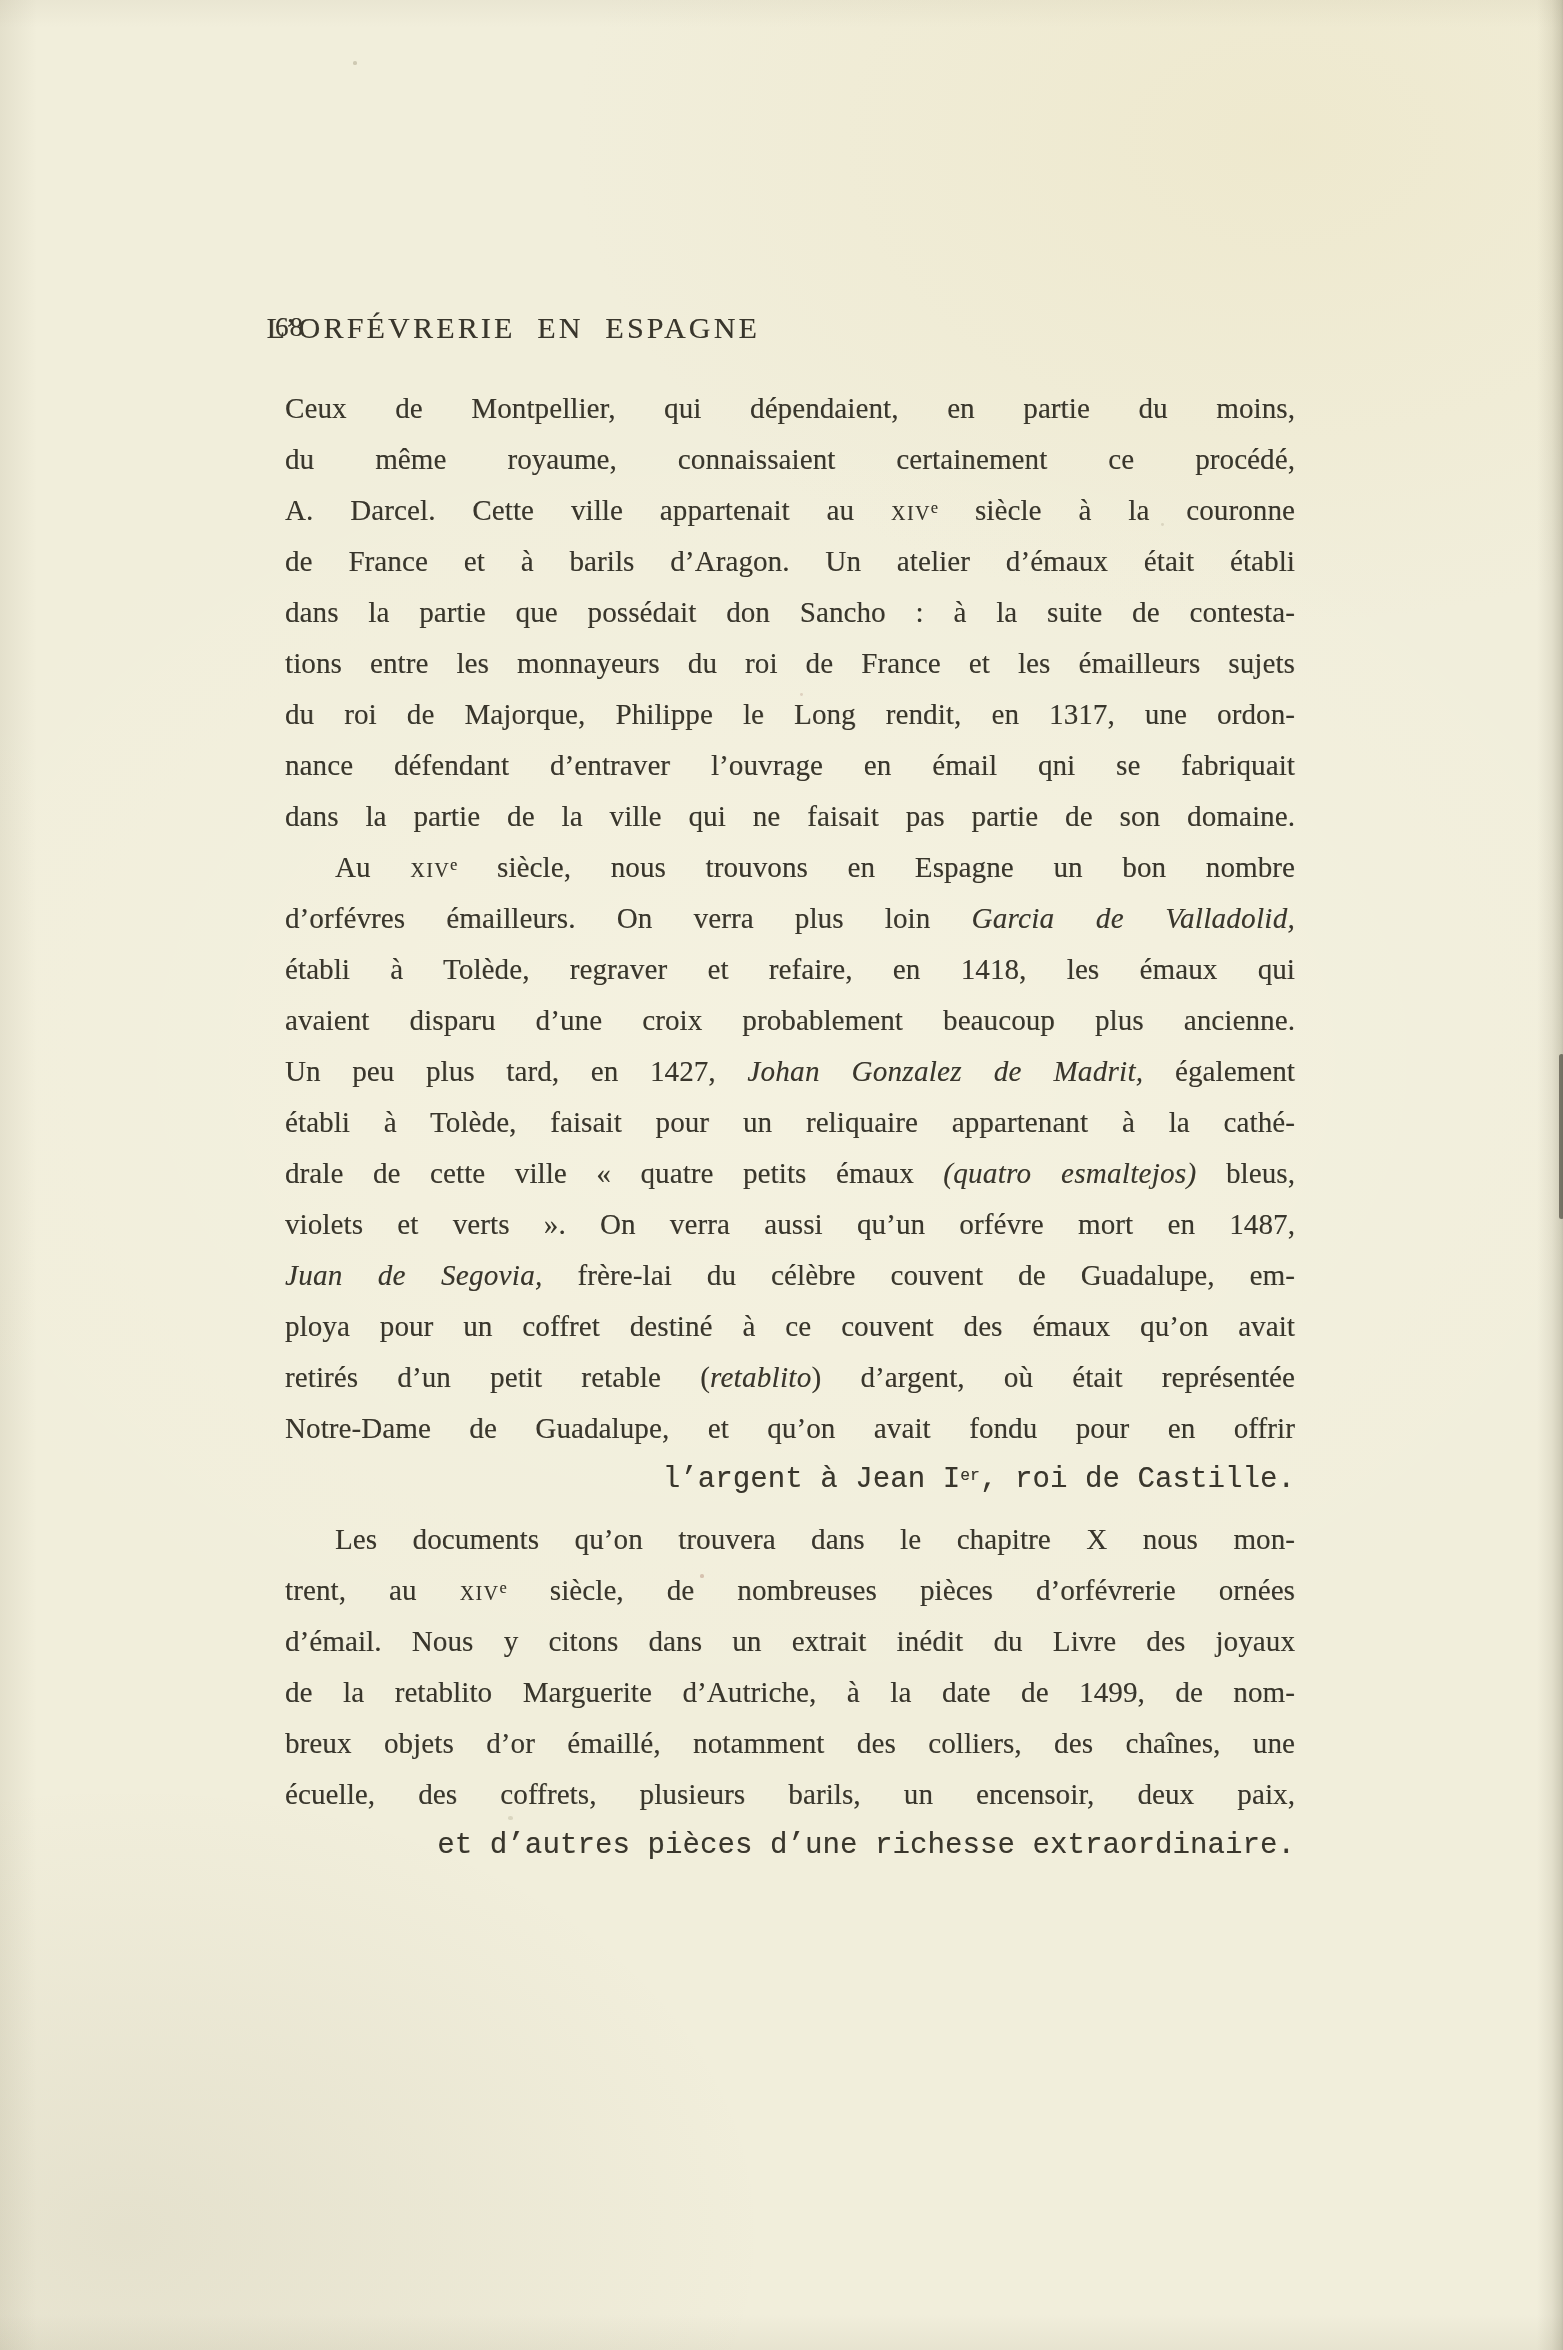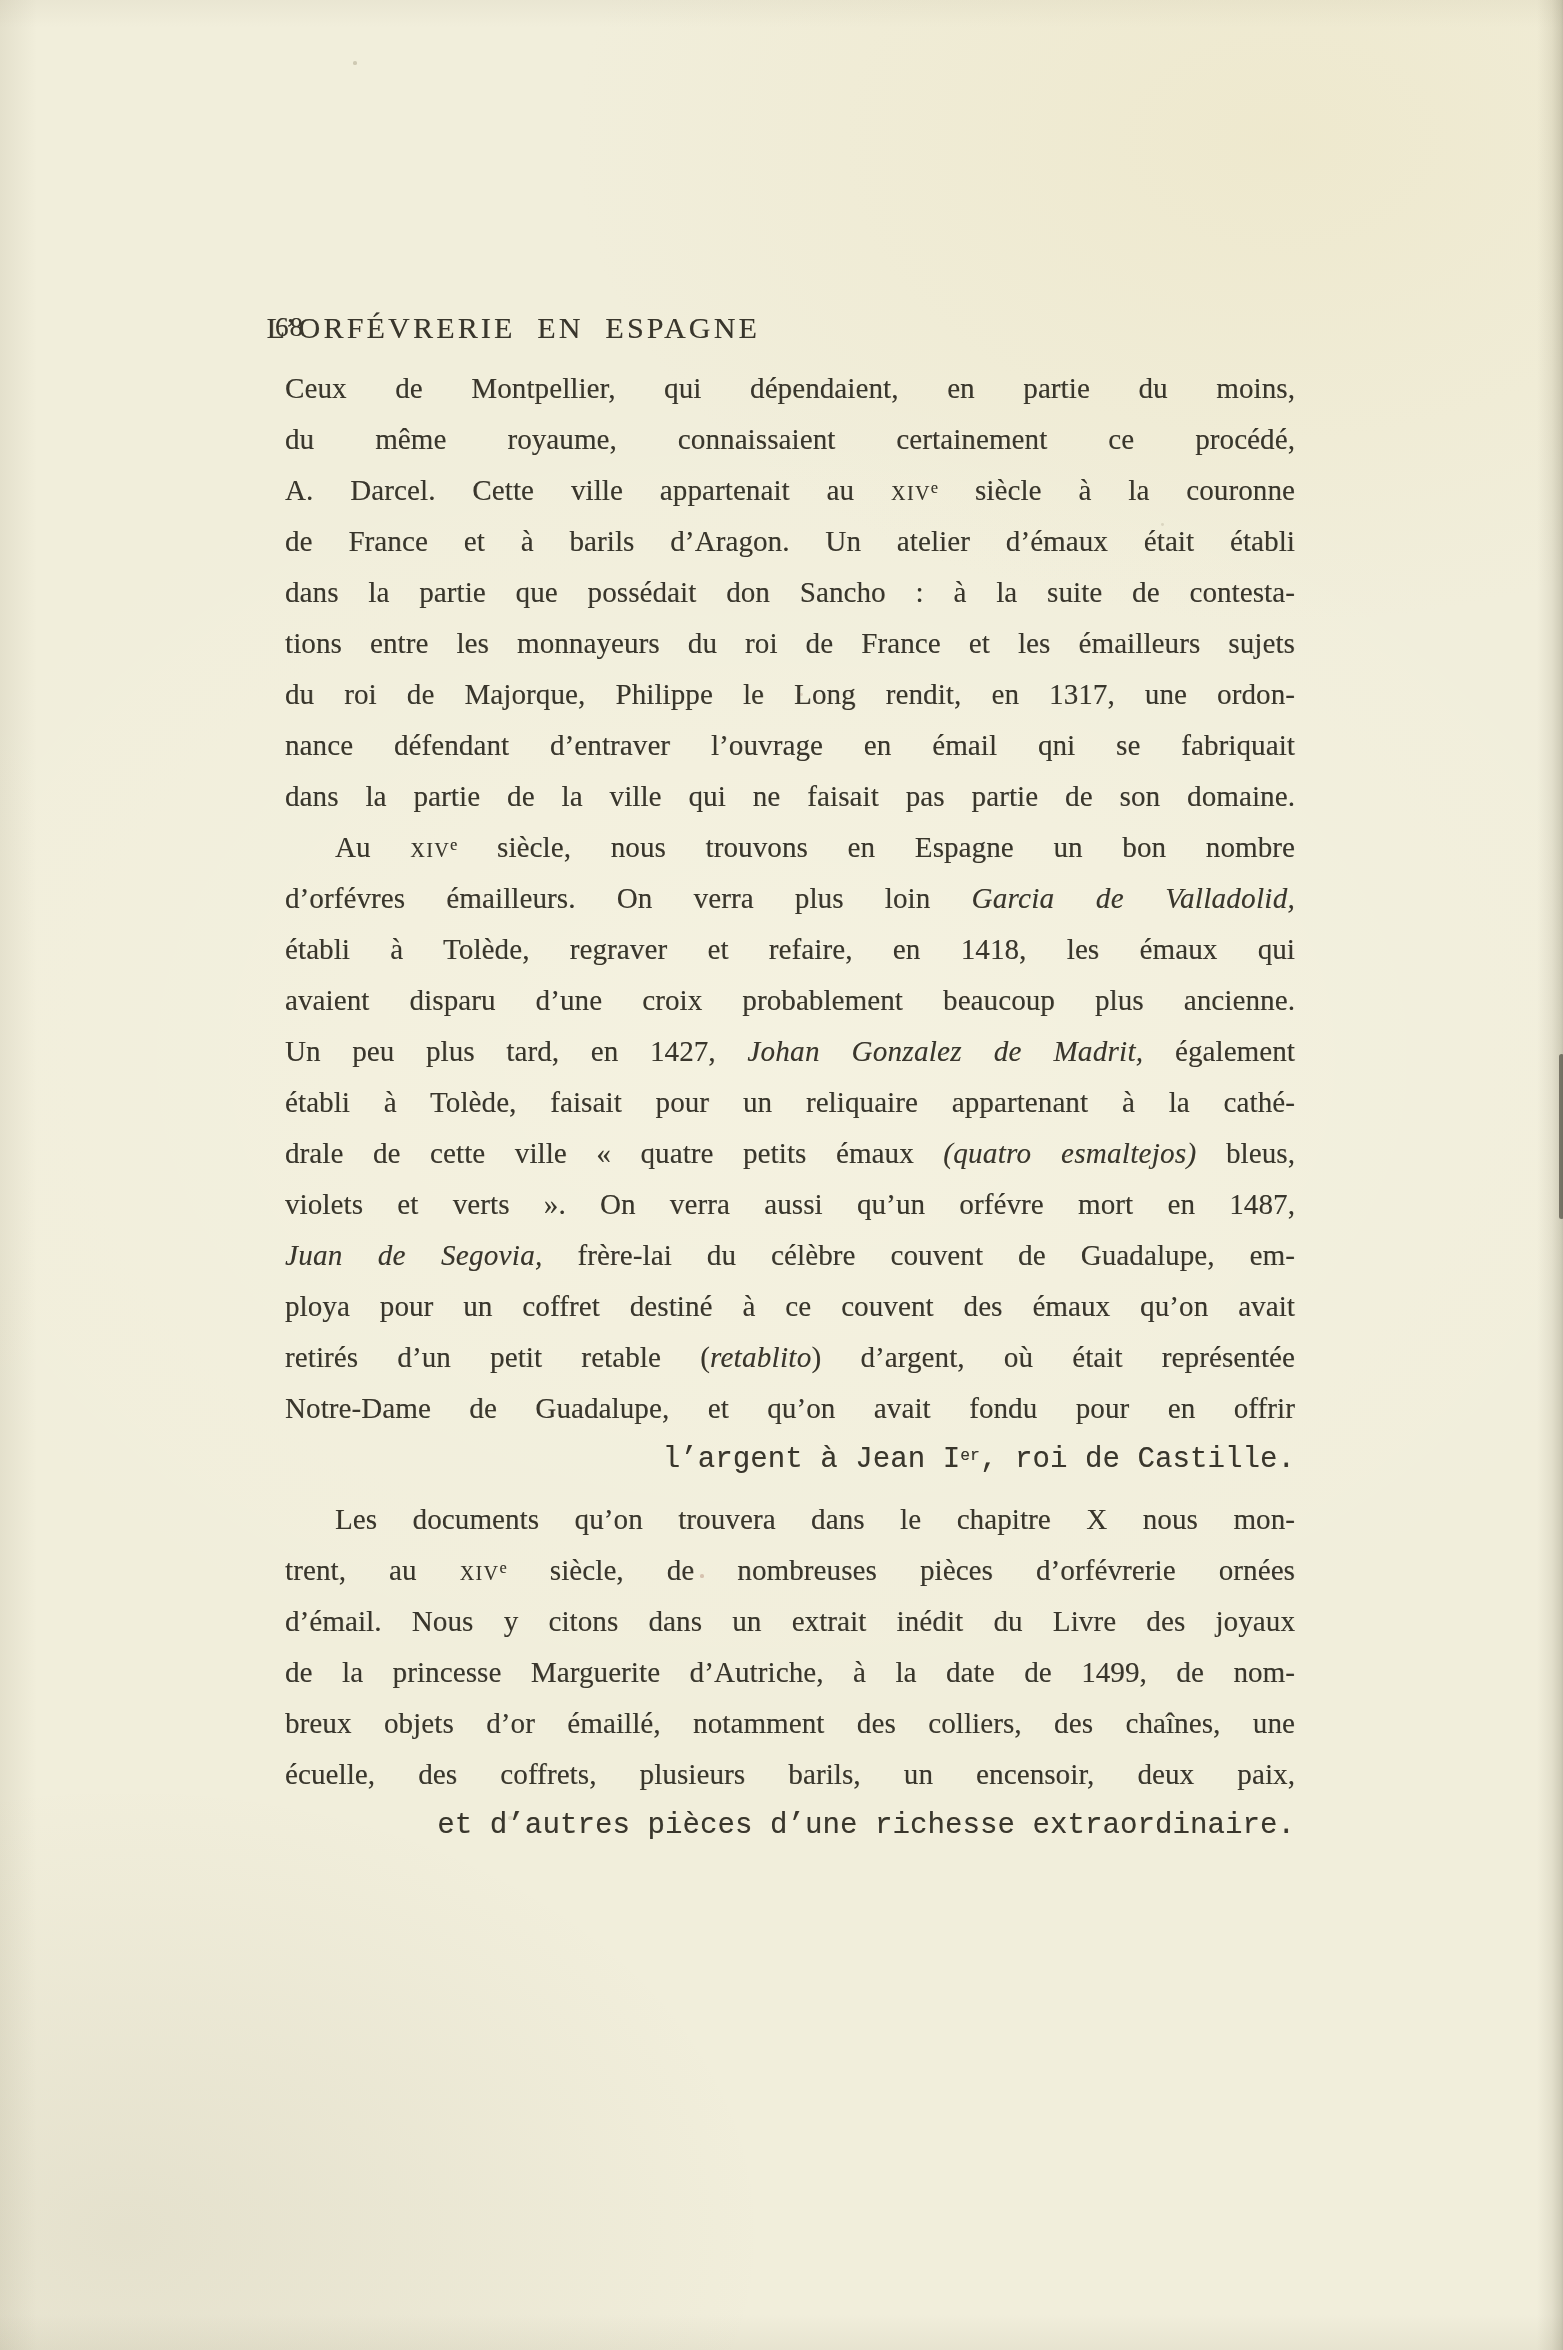--- a/index.html
+++ b/index.html
@@ -73,21 +73,21 @@
     line-height: 39px;
     letter-spacing: 3.2px;
     word-spacing: 11px;
     text-shadow: 0.3px 0.3px 0.6px rgba(53,49,40,0.5);
   }
   .running-header .hdr-inner { position: relative; left: -18.4px; }
 
   .text-block {
     position: absolute;
     left: 285px;
-    top: 363px;
+    top: 383px;
     width: 1010px;
     font-size: 29px;
     line-height: 51px;
     letter-spacing: 0.1px;
     text-shadow: 0.3px 0.3px 0.6px rgba(53,49,40,0.42);
   }
   .paragraph { margin: 0; }
   .paragraph.p3 { margin-top: 9.2px; }
   .line { height: 51px; }
   .line.j { text-align: justify; text-align-last: justify; }
@@ -146,21 +146,21 @@
         <div class="line j"><i>Juan de Segovia,</i> frère-lai du célèbre couvent de Guadalupe, em-</div>
         <div class="line j">ploya pour un coffret destiné à ce couvent des émaux qu’on avait</div>
         <div class="line j">retirés d’un petit retable (<i>retablito</i>) d’argent, où était représentée</div>
         <div class="line j">Notre-Dame de Guadalupe, et qu’on avait fondu pour en offrir</div>
         <div class="line last">l’argent à Jean I<sup>er</sup>, roi de Castille.</div>
       </div>
       <div class="paragraph p3 indent">
         <div class="line first j">Les documents qu’on trouvera dans le chapitre X nous mon-</div>
         <div class="line j">trent, au <span class="sc">xiv</span><sup>e</sup> siècle, de nombreuses pièces d’orfévrerie ornées</div>
         <div class="line j">d’émail. Nous y citons dans un extrait inédit du Livre des joyaux</div>
-        <div class="line j">de la princesse Marguerite d’Autriche, à la date de 1499, de nom-</div>
+        <div class="line j">de la retablito Marguerite d’Autriche, à la date de 1499, de nom-</div>
         <div class="line j">breux objets d’or émaillé, notamment des colliers, des chaînes, une</div>
         <div class="line j">écuelle, des coffrets, plusieurs barils, un encensoir, deux paix,</div>
         <div class="line last">et d’autres pièces d’une richesse extraordinaire.</div>
       </div>
     </div>
 
 </div>
 
 
 </body></html>

